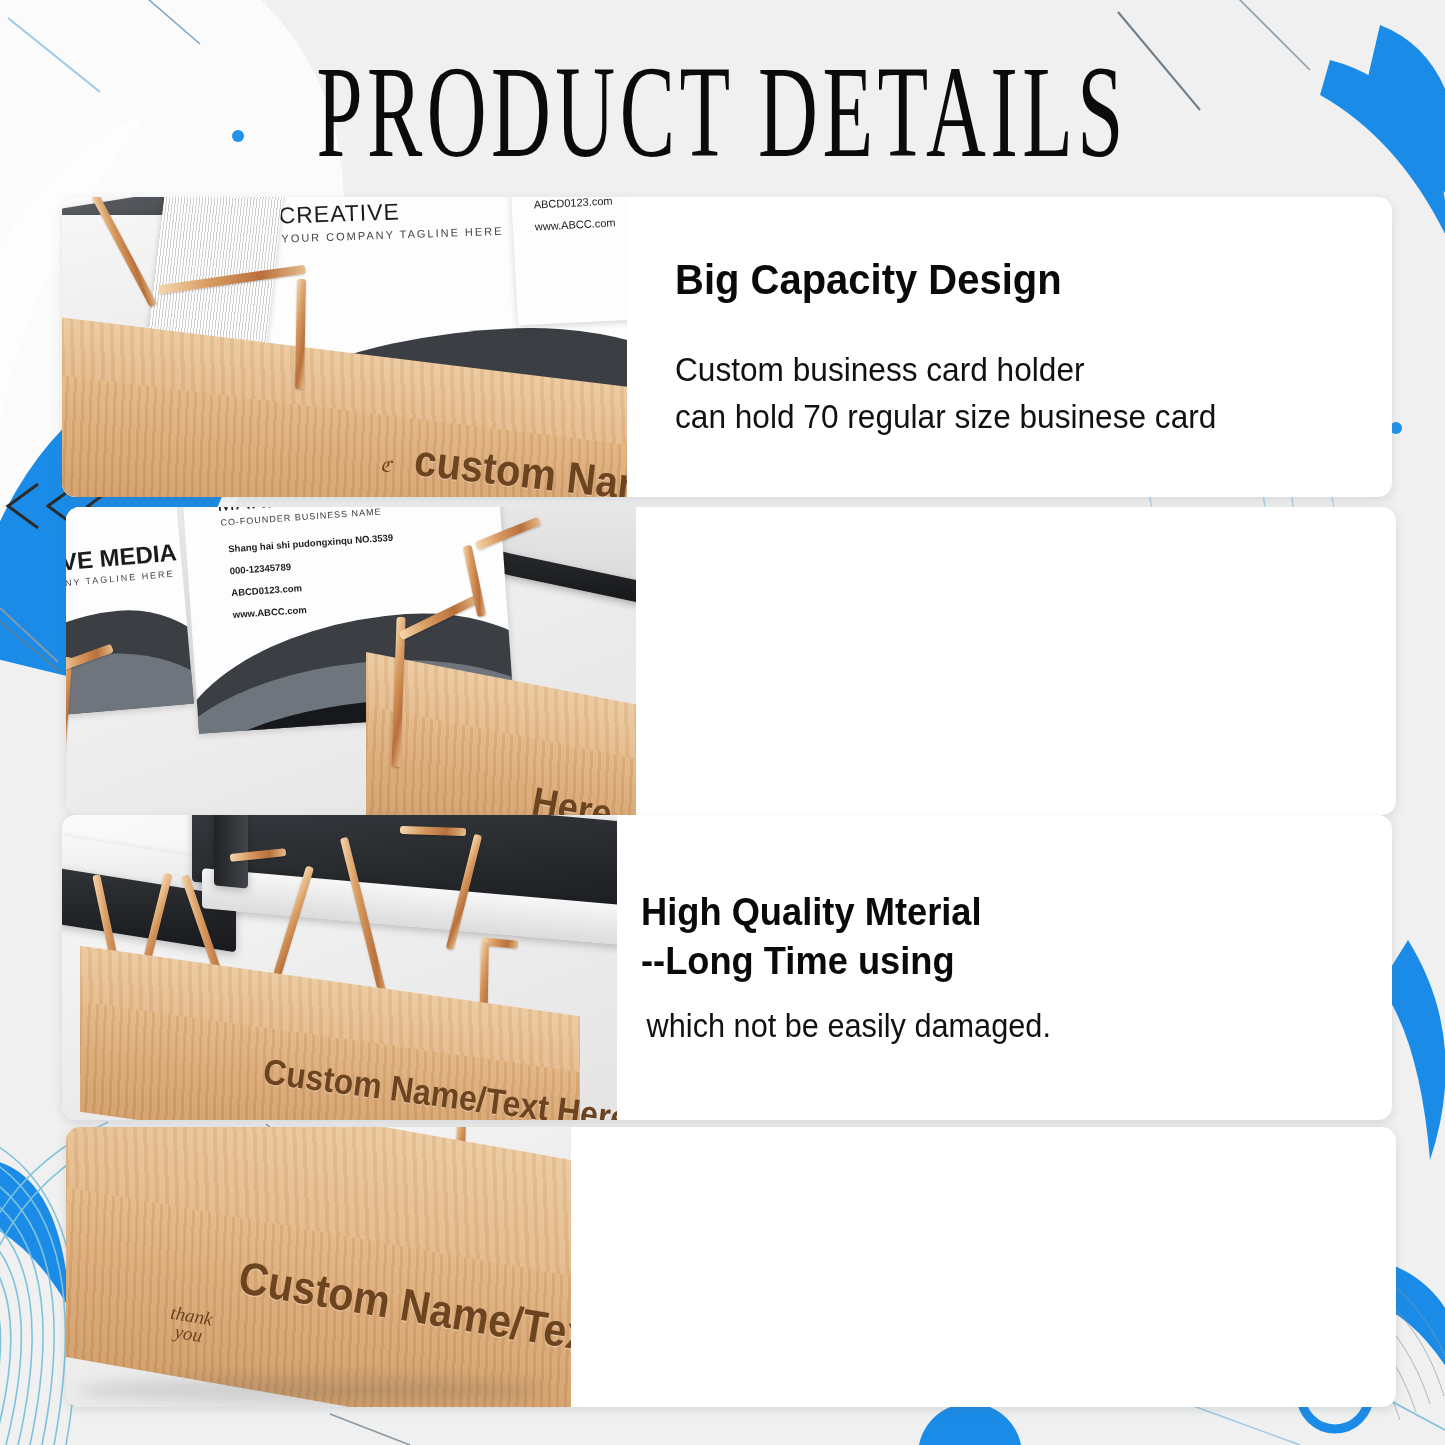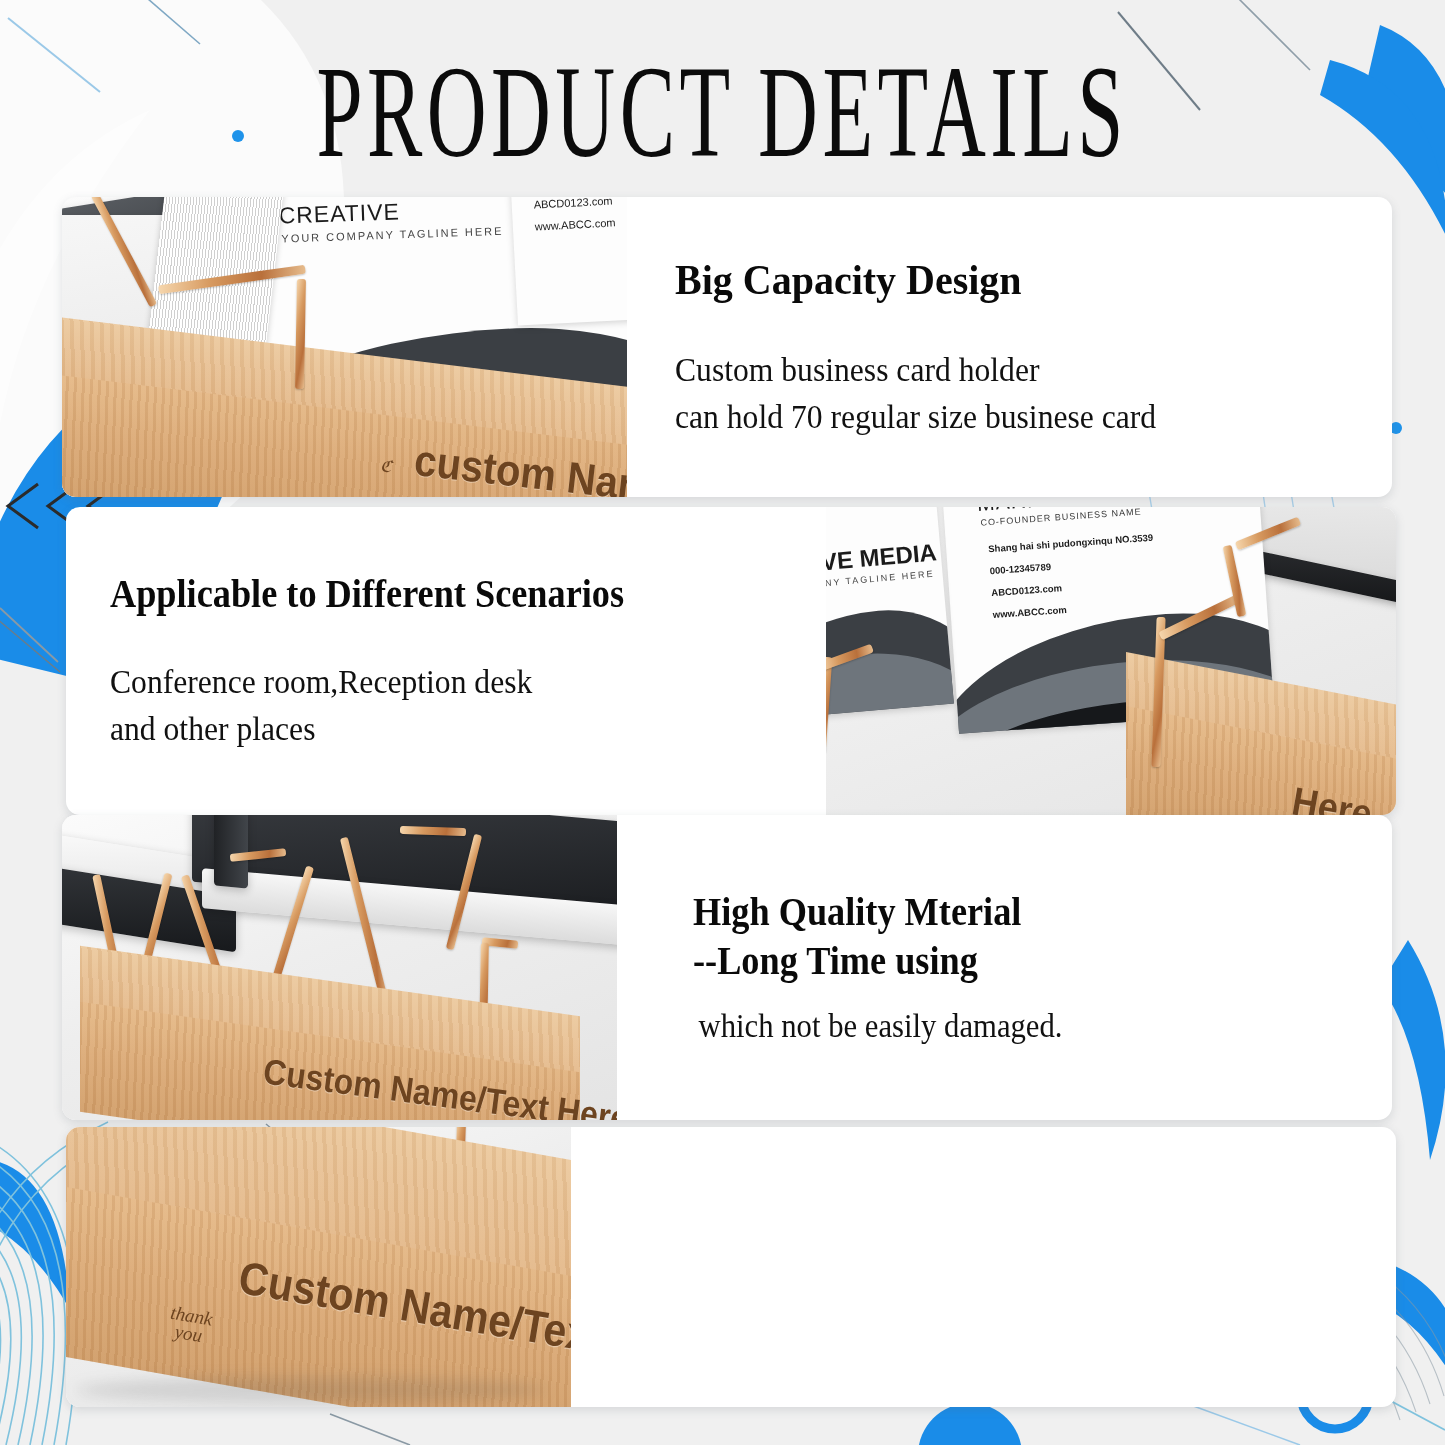--- a/index.html
+++ b/index.html
@@ -42,28 +42,28 @@
     overflow:hidden;
     display:flex;
     z-index:4;
   }
   #card1{ left:62px;  top:197px;  width:1330px; height:300px; }
   #card2{ left:66px;  top:507px;  width:1330px; height:308px; }
   #card3{ left:62px;  top:815px;  width:1330px; height:305px; }
   #card4{ left:66px;  top:1127px; width:1330px; height:280px; }
 
   .photo{ position:relative; overflow:hidden; flex:0 0 auto; }
-  .txt{ flex:1 1 auto; display:flex; flex-direction:column; justify-content:center;font-family:Liberation Serif, serif; }
+  .txt{ flex:1 1 auto; display:flex; flex-direction:column; justify-content:center; }
 
   #card1 .photo{ width:565px; }
   #card1 .txt{ padding-left:48px; }
   #card2 .photo{ width:570px; order:2; }
   #card2 .txt{ order:1; padding-left:44px; }
   #card3 .photo{ width:555px; }
-  #card3 .txt{ padding-left:76px; }
+  #card3 .txt{ padding-left:24px; }
   #card4 .photo{ width:505px; order:2; }
   #card4 .txt{ order:1; padding-left:44px; }
 
   .heading{
     font-weight:bold;
     color:#0a0a0a;
     transform:scaleX(.93);
     transform-origin:left center;
     white-space:nowrap;
   }
@@ -281,27 +281,20 @@
   <div class="txt">
     <div class="heading">Big Capacity Design</div>
     <div class="body">
       <div>Custom business card holder</div>
       <div>can hold 70 regular size businese card</div>
     </div>
   </div>
 </div>
 
 <div class="card" id="card2">
-  <div class="txt">
-    <div class="heading">Applicable to Different Scenarios</div>
-    <div class="body">
-      <div>Conference room,Reception desk</div>
-      <div>and other places</div>
-    </div>
-  </div>
   <div class="photo">
     <div class="scene">
       <div class="desk-bg"></div>
       <div class="laptop" style="left:356px; top:-16px; width:260px; height:90px; transform:skewY(12deg); background:linear-gradient(170deg,#ededed,#d8d8d8);"></div>
       <div class="laptop" style="left:374px; top:58px; width:250px; height:22px; transform:skewY(12deg); background:linear-gradient(170deg,#2b2d30,#141517);"></div>
 
       <div class="bcard" style="left:124px; top:-34px; width:316px; height:250px; transform:rotate(-4deg);">
         <div class="wave1"></div>
           <div class="wave2"></div>
           <div class="wave3"></div>

